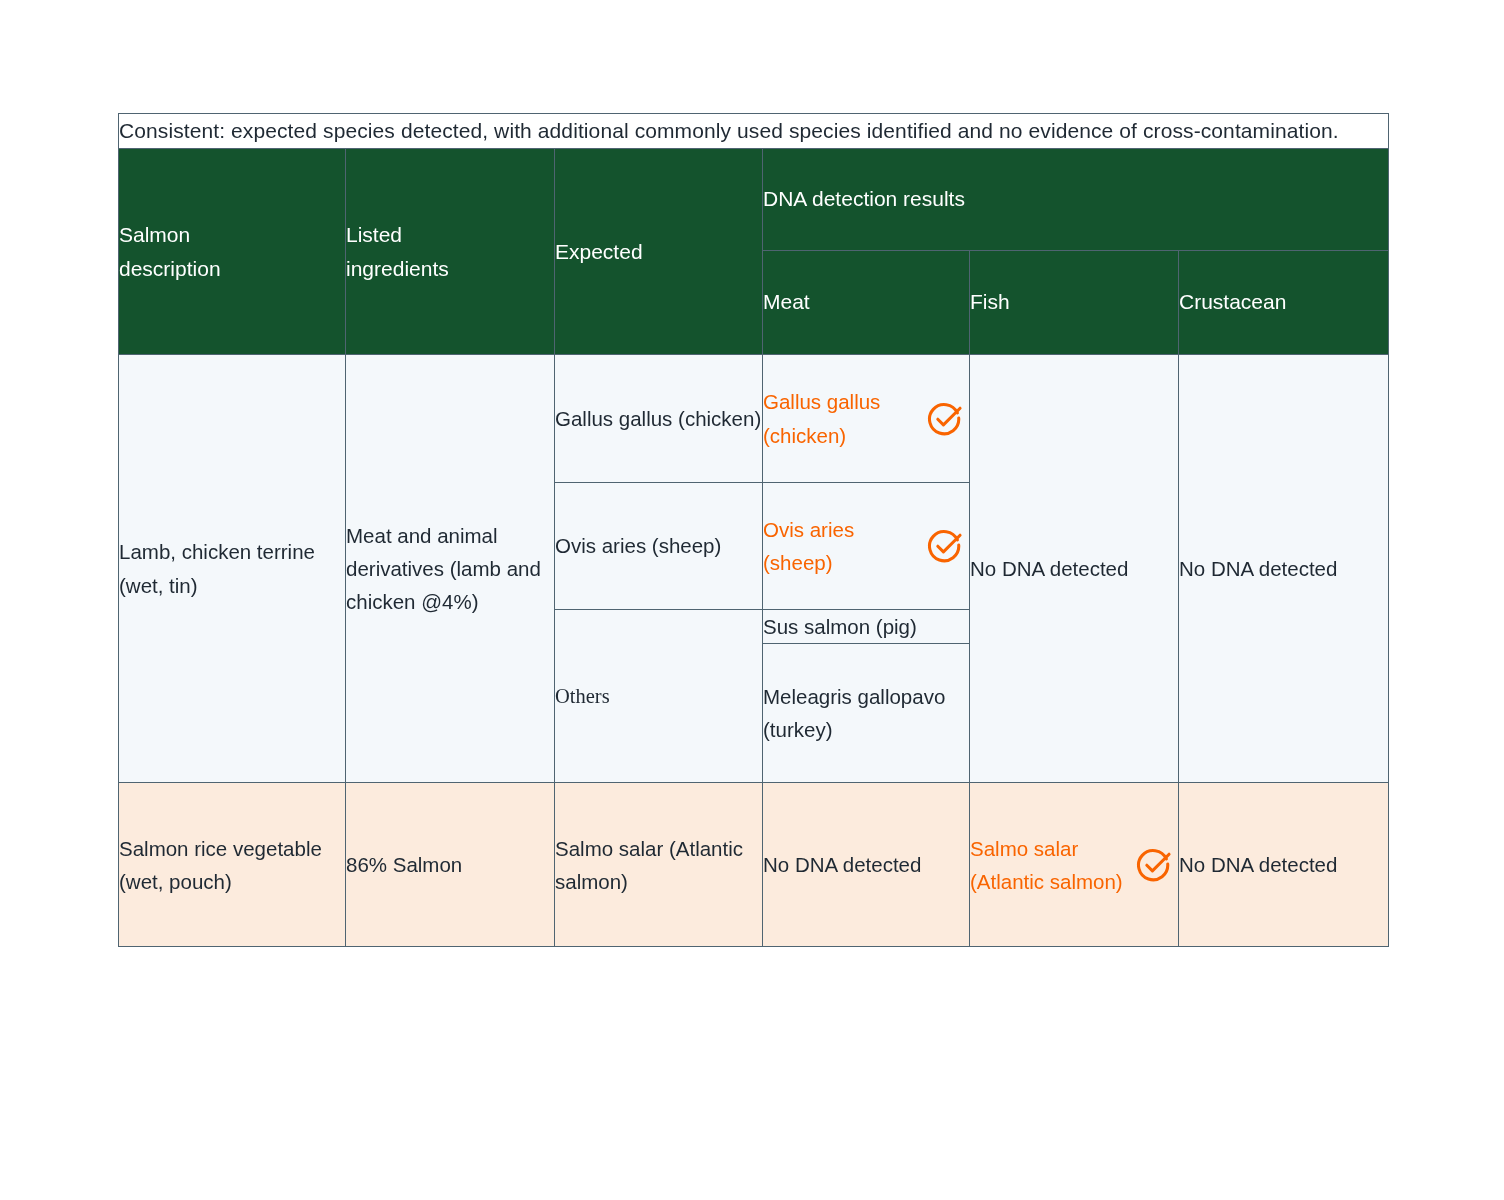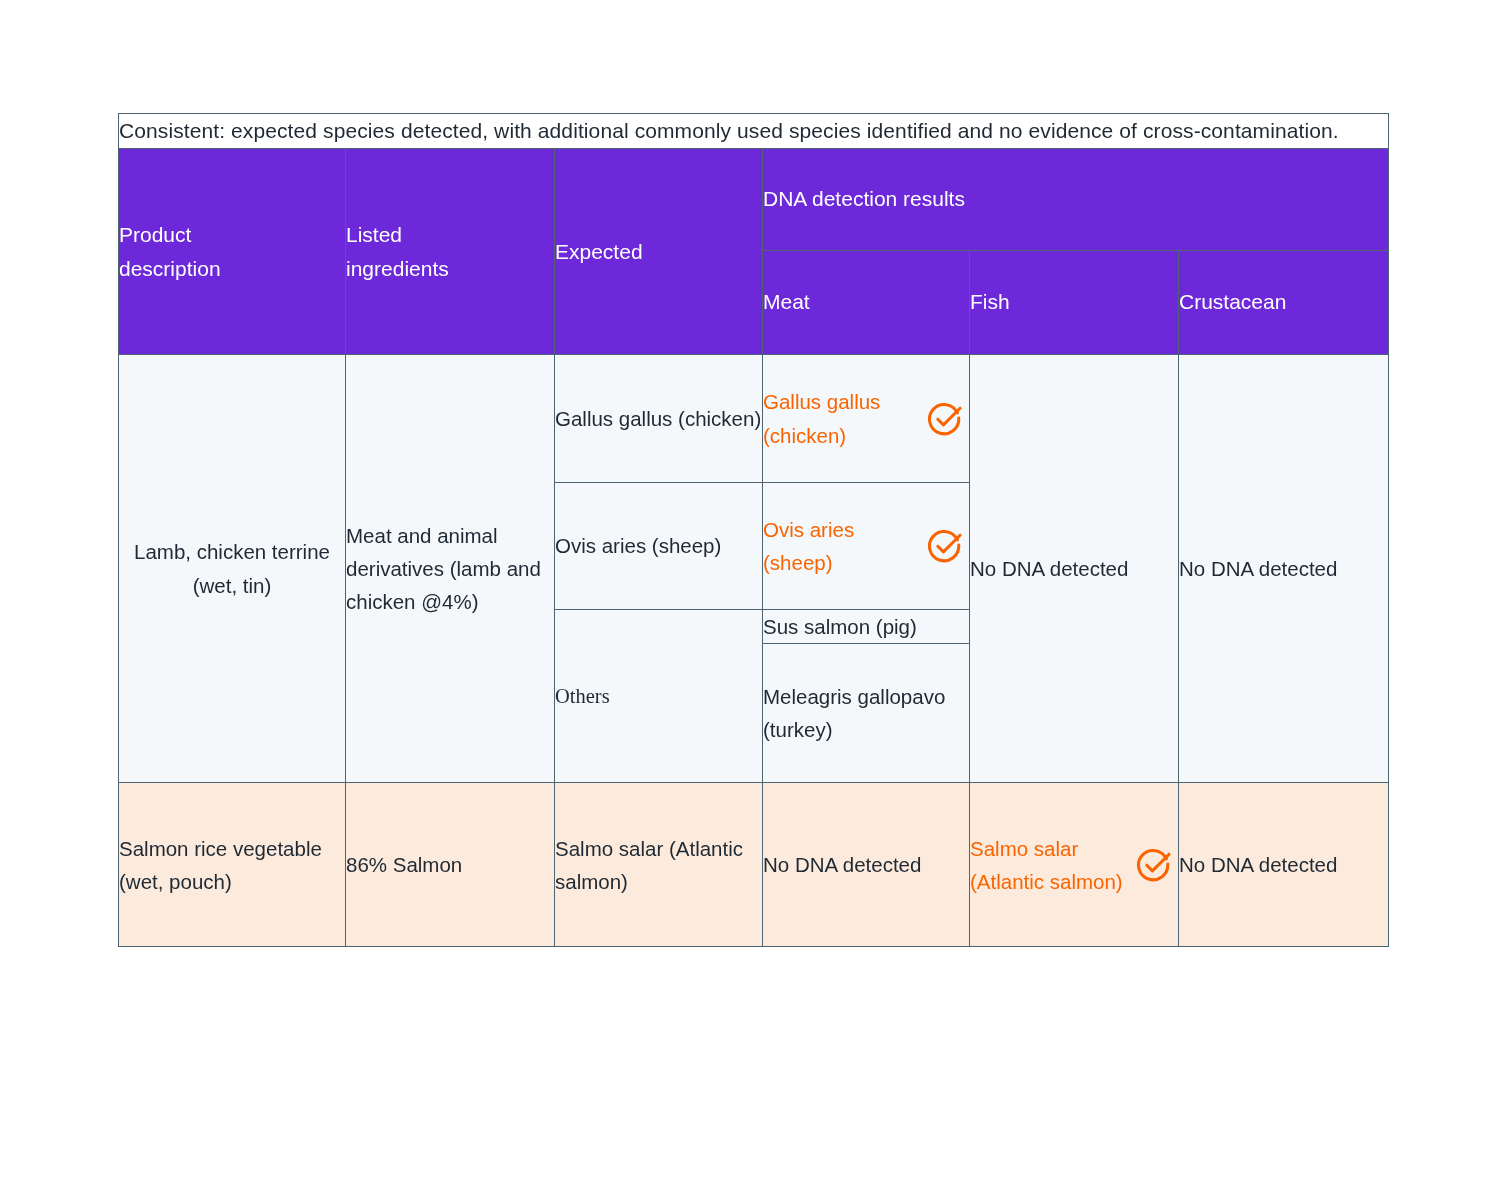--- a/index.html
+++ b/index.html
@@ -54,21 +54,21 @@
   }
   .note-text {
     font-size: 21px;
     line-height: 1.62;
     color: #1f2933;
     letter-spacing: 0.1px;
   }
 
   
   .hdr {
-    background: #6d28d9;
+    background: #14532d;
     color: #ffffff;
     text-align: center;
     vertical-align: middle;
     font-size: 21px;
     line-height: 1.6;
     padding: 10px 8px;
   }
   .hdr-group {
     height: 100px;
   }
@@ -142,39 +142,39 @@
       <tbody>
 
         <tr>
           <td class="note-cell" colspan="6">
             <div class="note-text">Consistent: expected species detected, with additional commonly used species identified and no evidence of cross-contamination.</div>
           </td>
         </tr>
 
         <tr>
           <td class="hdr hdr-tall" rowspan="2">
-            <div>Product</div>
+            <div>Salmon</div>
             <div>description</div>
           </td>
           <td class="hdr hdr-tall" rowspan="2">
             <div>Listed</div>
             <div>ingredients</div>
           </td>
           <td class="hdr hdr-tall" rowspan="2">Expected</td>
           <td class="hdr hdr-group" colspan="3">DNA detection results</td>
         </tr>
 
         <tr>
           <td class="hdr hdr-sub">Meat</td>
           <td class="hdr hdr-sub">Fish</td>
           <td class="hdr hdr-sub">Crustacean</td>
         </tr>
 
         <tr>
-          <td class="body-cell" rowspan="4" style="height:127px;text-align:center;">Lamb, chicken terrine
+          <td class="body-cell" rowspan="4" style="height:127px;">Lamb, chicken terrine
 (wet, tin)</td>
           <td class="body-cell" rowspan="4">Meat and animal derivatives (lamb and chicken @4%)</td>
           <td class="body-cell" style="height:127px;">Gallus gallus (chicken)</td>
           <td class="body-cell">
             <div class="cell-flex">
               <span class="txt detected">Gallus gallus (chicken)</span>
               <span class="check-icon">
                 <svg viewBox="0 0 32 32" fill="none" xmlns="http://www.w3.org/2000/svg">
                   <path d="M27.0 10.6 A13 13 0 1 0 28.2 15.2" stroke="#F96400" stroke-width="2.7" stroke-linecap="round"></path>
                   <path d="M9.6 16.2 L14.6 21.2 L29.4 6.4" stroke="#F96400" stroke-width="2.7" stroke-linecap="round" stroke-linejoin="round"></path>

